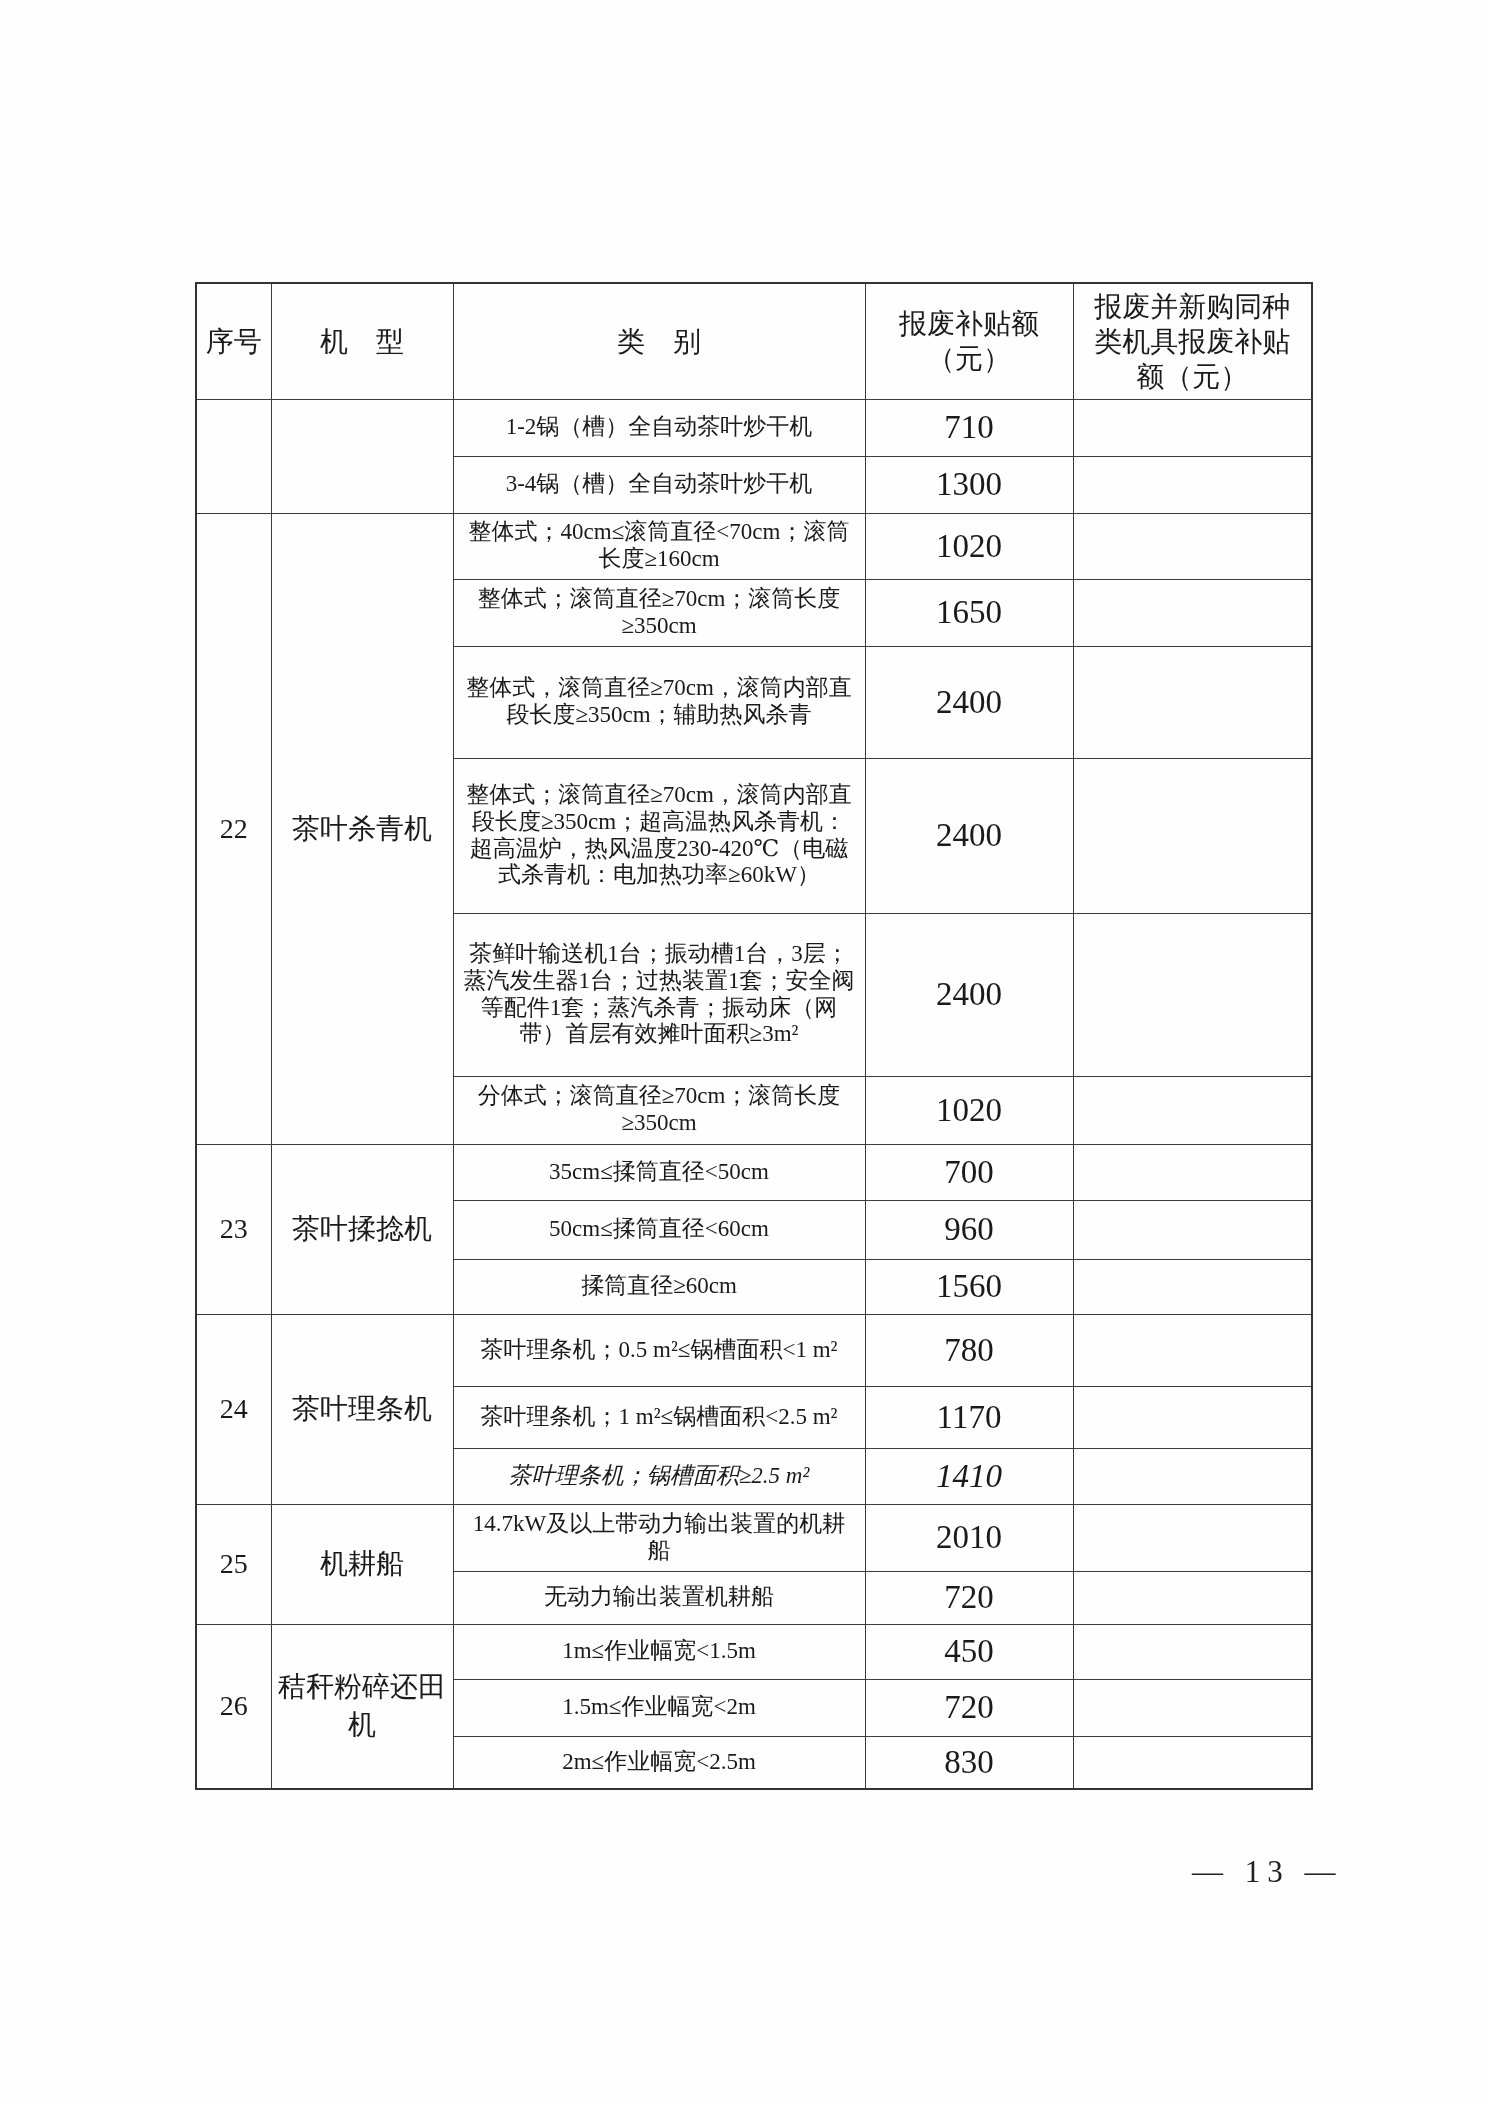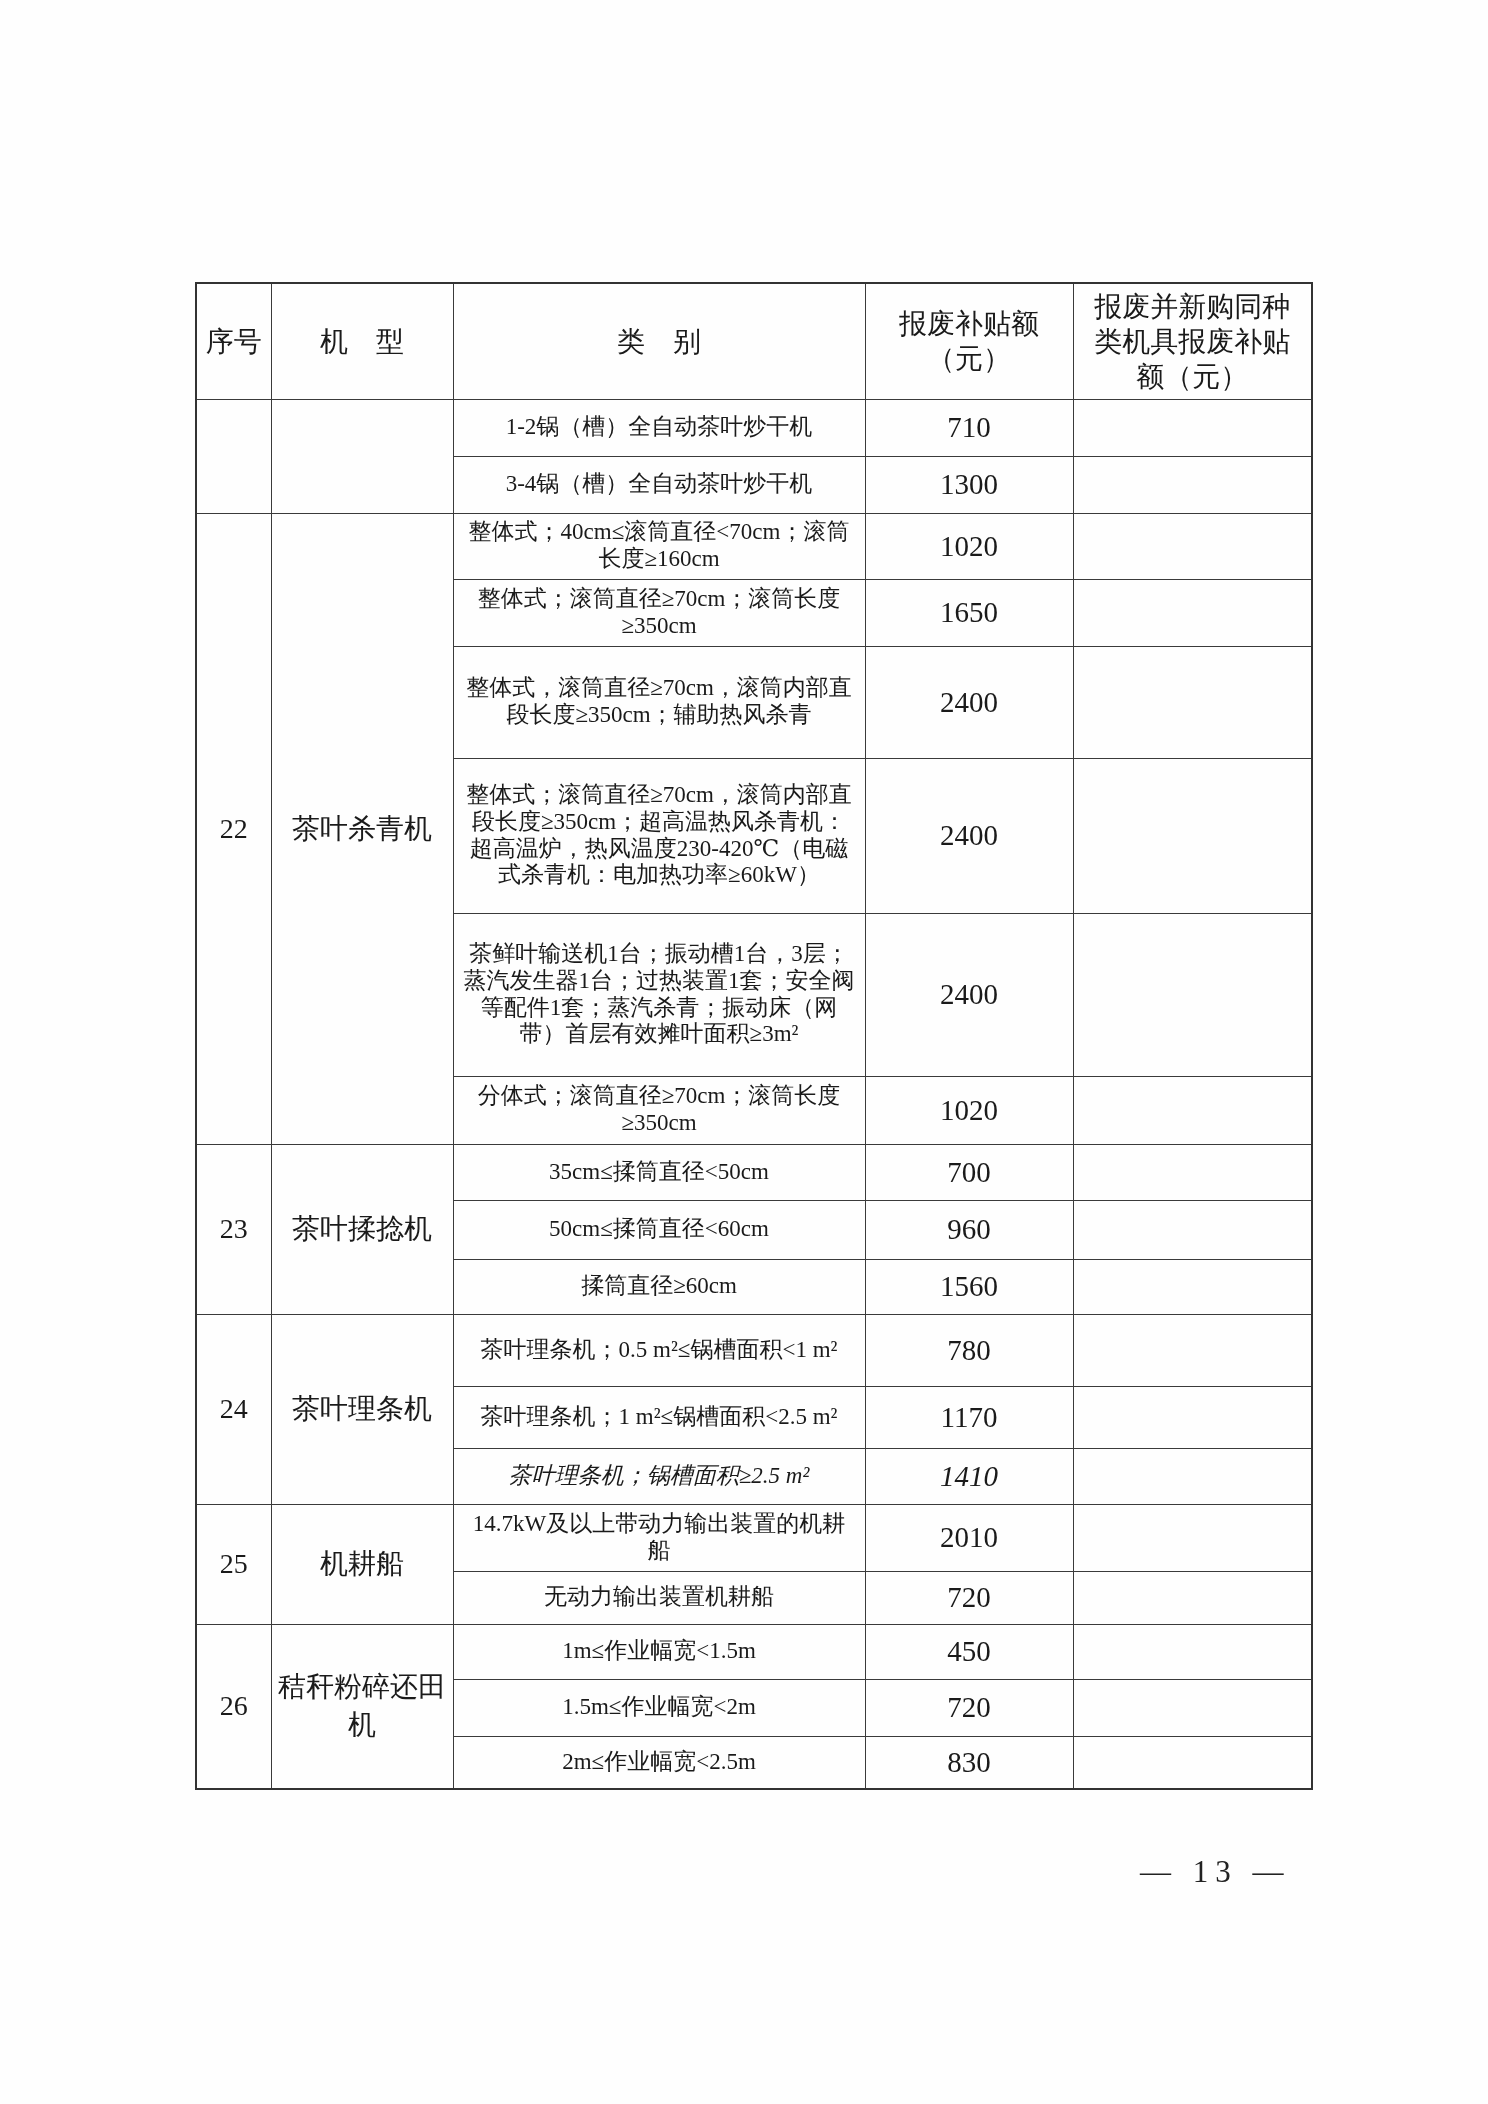--- a/index.html
+++ b/index.html
@@ -53,30 +53,30 @@
     padding: 10px 6px;
     line-height: 1.35;
   }
   td.c-cat {
     font-size: 23px;
     text-align: center;
     padding: 2px 9px;
     line-height: 1.16;
   }
   td.c-num {
-    font-size: 29px;
+    font-size: 33px;
     text-align: center;
     padding: 0 4px;
   }
   td.c-renew {
     padding: 0;
   }
   .page-number {
     position: absolute;
-    left: 1140px;
+    left: 1192px;
     top: 1854px;
     font-size: 31px;
     letter-spacing: 7px;
     color: #222222;
     white-space: nowrap;
   }
 </style>
 </head>
 <body>
 

